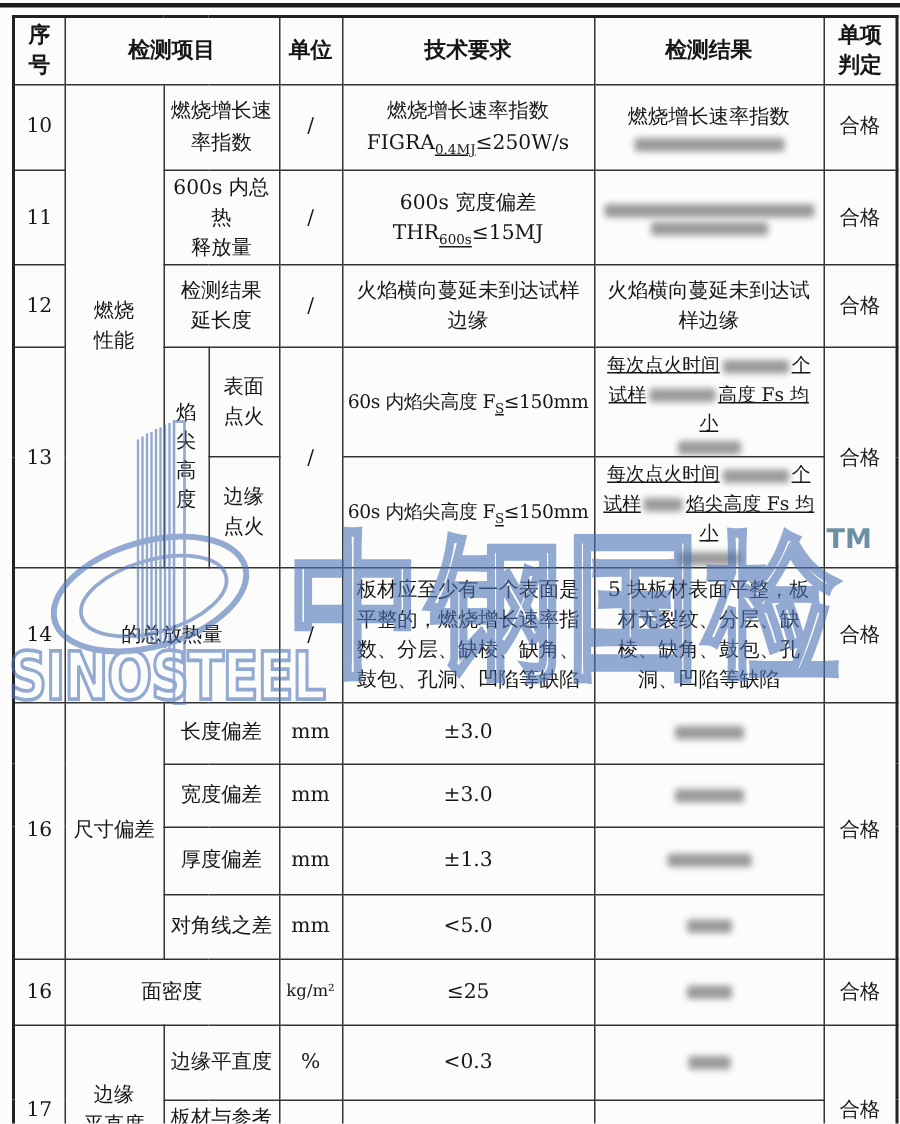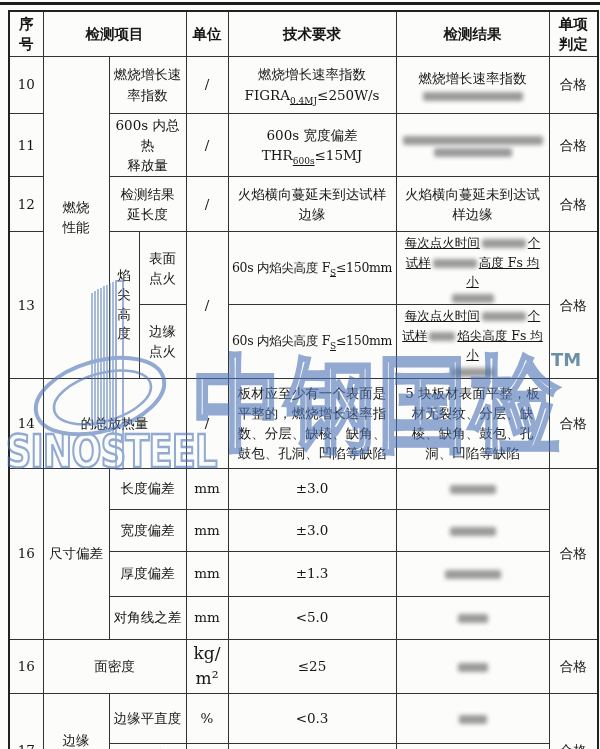--- a/index.html
+++ b/index.html
@@ -200,21 +200,21 @@
   <tr style="height:43px">
     <td colspan="2">对角线之差</td>
     <td>mm</td>
     <td>&lt;5.0</td>
     <td><span class="blur" style="width:30px"></span></td>
   </tr>
 
   <tr style="height:44px">
     <td>16</td>
     <td colspan="3">面密度</td>
-    <td style="font-size:17px;">kg/m²</td>
+    <td style="font-size:11px;">kg/m²</td>
     <td>≤25</td>
     <td><span class="blur" style="width:30px"></span></td>
     <td>合格</td>
   </tr>
 
   <tr style="height:50px">
     <td rowspan="2">17</td>
     <td rowspan="2">
       <div>边缘</div>
       <div>平直度</div>

